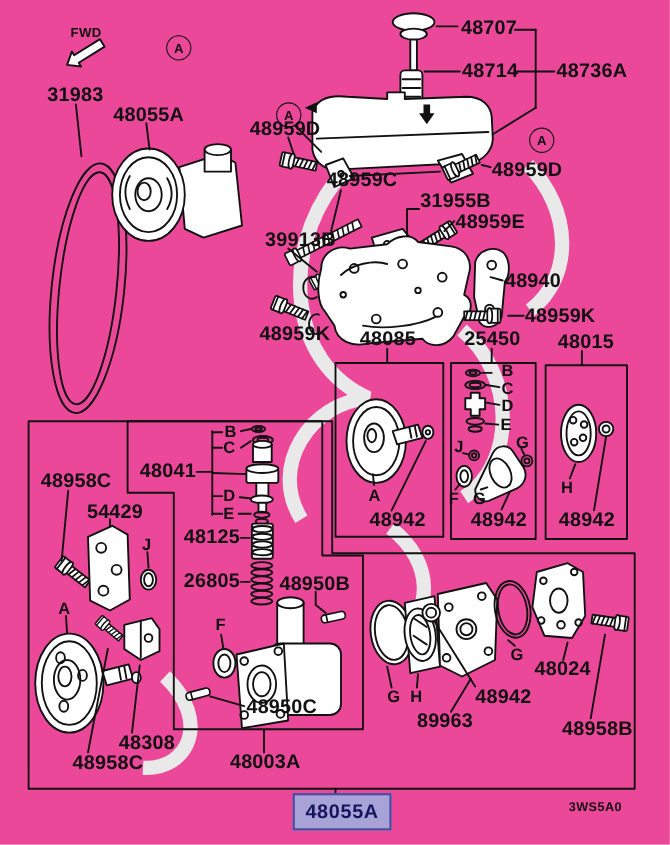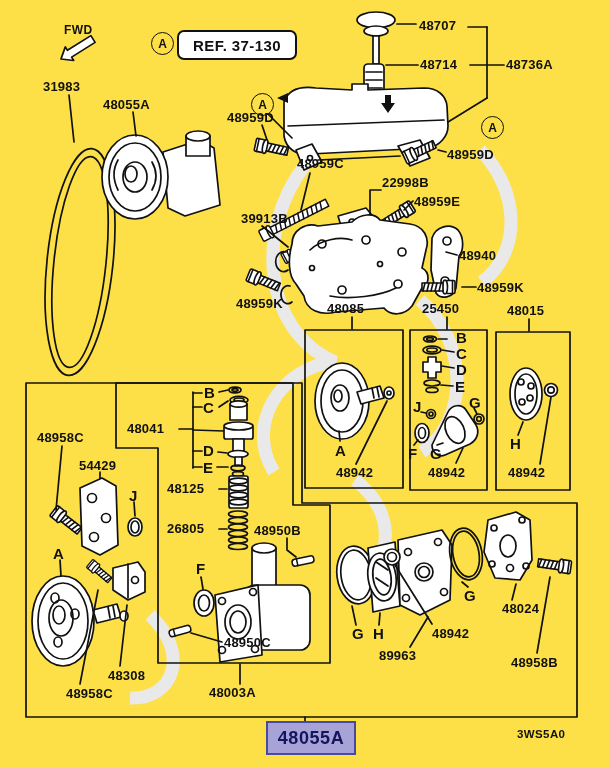--- a/index.html
+++ b/index.html
@@ -1,19 +1,19 @@
 <!DOCTYPE html>
 <html><head>
 <meta charset="utf-8">
 <style>
   html,body{margin:0;padding:0;background:#fff;}
-  .stage{position:relative;width:609px;height:768px;background:#fde047;overflow:hidden;
+  .stage{position:relative;width:609px;height:768px;background:#ec4899;overflow:hidden;
          font-family:"Liberation Sans",sans-serif;color:#111;}
   svg.art{position:absolute;left:0;top:0;z-index:1;}
-  .lbl{position:absolute;z-index:3;font-weight:700;font-size:13px;line-height:15px;
+  .lbl{position:absolute;z-index:3;font-weight:700;font-size:18px;line-height:15px;
        color:#111;white-space:nowrap;letter-spacing:.2px;}
   .lt{font-size:15px;}
   .tiny{font-size:12px;letter-spacing:.4px;}
   .code{font-size:11.5px;letter-spacing:.4px;}
   .circle-a{position:absolute;z-index:3;width:21px;height:21px;border:1.8px solid #111;
        border-radius:50%;display:flex;align-items:center;justify-content:center;
        font-size:12px;font-weight:700;background:transparent;}
   .ref-box{position:absolute;z-index:3;left:177px;top:30px;width:116px;height:26px;
        border:2px solid #111;border-radius:7px;display:flex;align-items:center;
        justify-content:center;font-weight:700;font-size:15px;letter-spacing:.4px;background:#fff;}
@@ -389,34 +389,33 @@
 
     <use href="#bolt" transform="translate(554,565) rotate(188)"></use>
     <line x1="550" y1="577" x2="537" y2="653"></line>
 
     <line x1="305" y1="717" x2="305" y2="722"></line>
   </g>
 </svg>
 
   <div class="lbl tiny" style="left:64px;top:23px">FWD</div>
   <div class="circle-a" style="left:151px;top:32px">A</div>
-  <div class="ref-box">REF. 37-130</div>
 
   <div class="lbl" style="left:43px;top:79px">31983</div>
   <div class="lbl" style="left:103px;top:97px">48055A</div>
   <div class="lbl" style="left:419px;top:18px">48707</div>
   <div class="lbl" style="left:420px;top:57px">48714</div>
   <div class="lbl" style="left:506px;top:57px">48736A</div>
   <div class="circle-a" style="left:251px;top:93px">A</div>
   <div class="circle-a" style="left:481px;top:116px">A</div>
   <div class="lbl" style="left:227px;top:110px">48959D</div>
   <div class="lbl" style="left:447px;top:147px">48959D</div>
 
   <div class="lbl" style="left:297px;top:156px">48959C</div>
-  <div class="lbl" style="left:382px;top:175px">22998B</div>
+  <div class="lbl" style="left:382px;top:175px">31955B</div>
   <div class="lbl" style="left:414px;top:194px">48959E</div>
   <div class="lbl" style="left:241px;top:211px">39913B</div>
   <div class="lbl" style="left:459px;top:248px">48940</div>
   <div class="lbl" style="left:477px;top:280px">48959K</div>
   <div class="lbl" style="left:236px;top:296px">48959K</div>
 
   <div class="lbl" style="left:327px;top:301px">48085</div>
   <div class="lbl" style="left:422px;top:301px">25450</div>
   <div class="lbl" style="left:507px;top:303px">48015</div>
 
@@ -452,19 +451,19 @@
   <div class="lbl" style="left:224px;top:635px">48950C</div>
   <div class="lbl" style="left:108px;top:668px">48308</div>
   <div class="lbl" style="left:66px;top:686px">48958C</div>
   <div class="lbl" style="left:209px;top:685px">48003A</div>
 
   <div class="lbl lt" style="left:352px;top:626px">G</div>
   <div class="lbl lt" style="left:373px;top:626px">H</div>
   <div class="lbl" style="left:379px;top:648px">89963</div>
   <div class="lbl" style="left:432px;top:626px">48942</div>
   <div class="lbl lt" style="left:464px;top:588px">G</div>
-  <div class="lbl" style="left:502px;top:601px">48024</div>
+  <div class="lbl" style="left:486px;top:601px">48024</div>
   <div class="lbl" style="left:511px;top:655px">48958B</div>
 
   <div class="hl">48055A</div>
   <div class="lbl code" style="left:517px;top:727px">3WS5A0</div>
 
 </div>
 
 </body></html>

